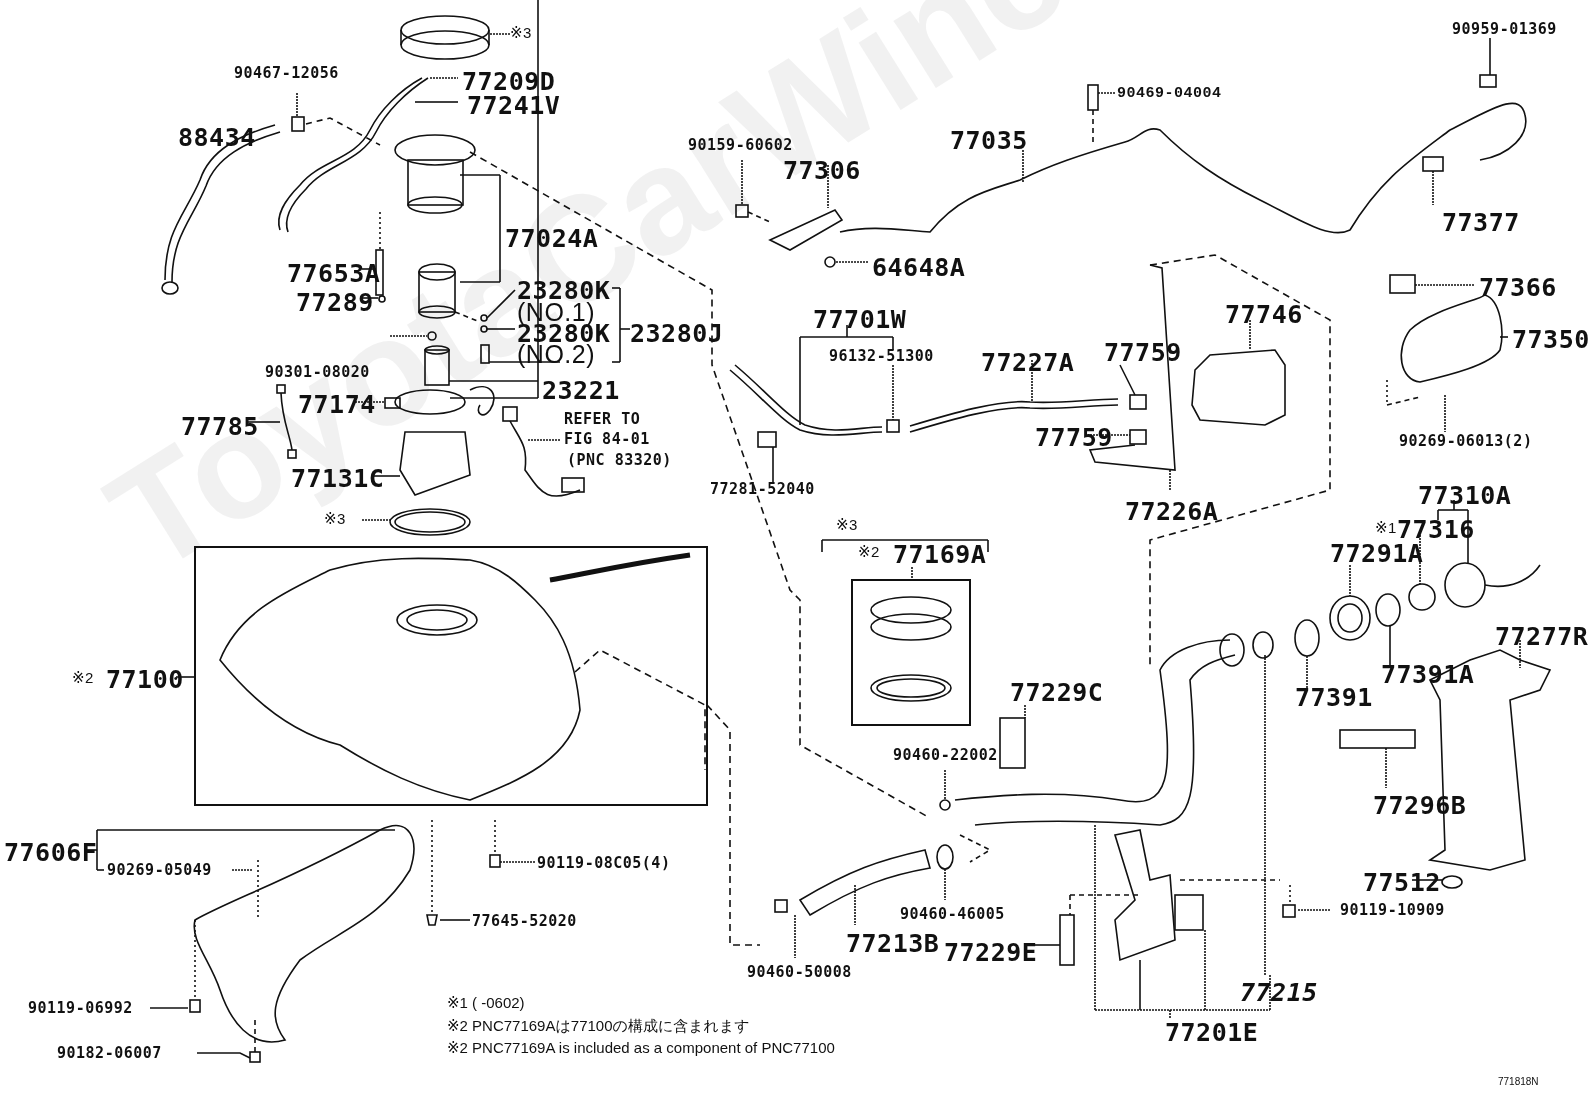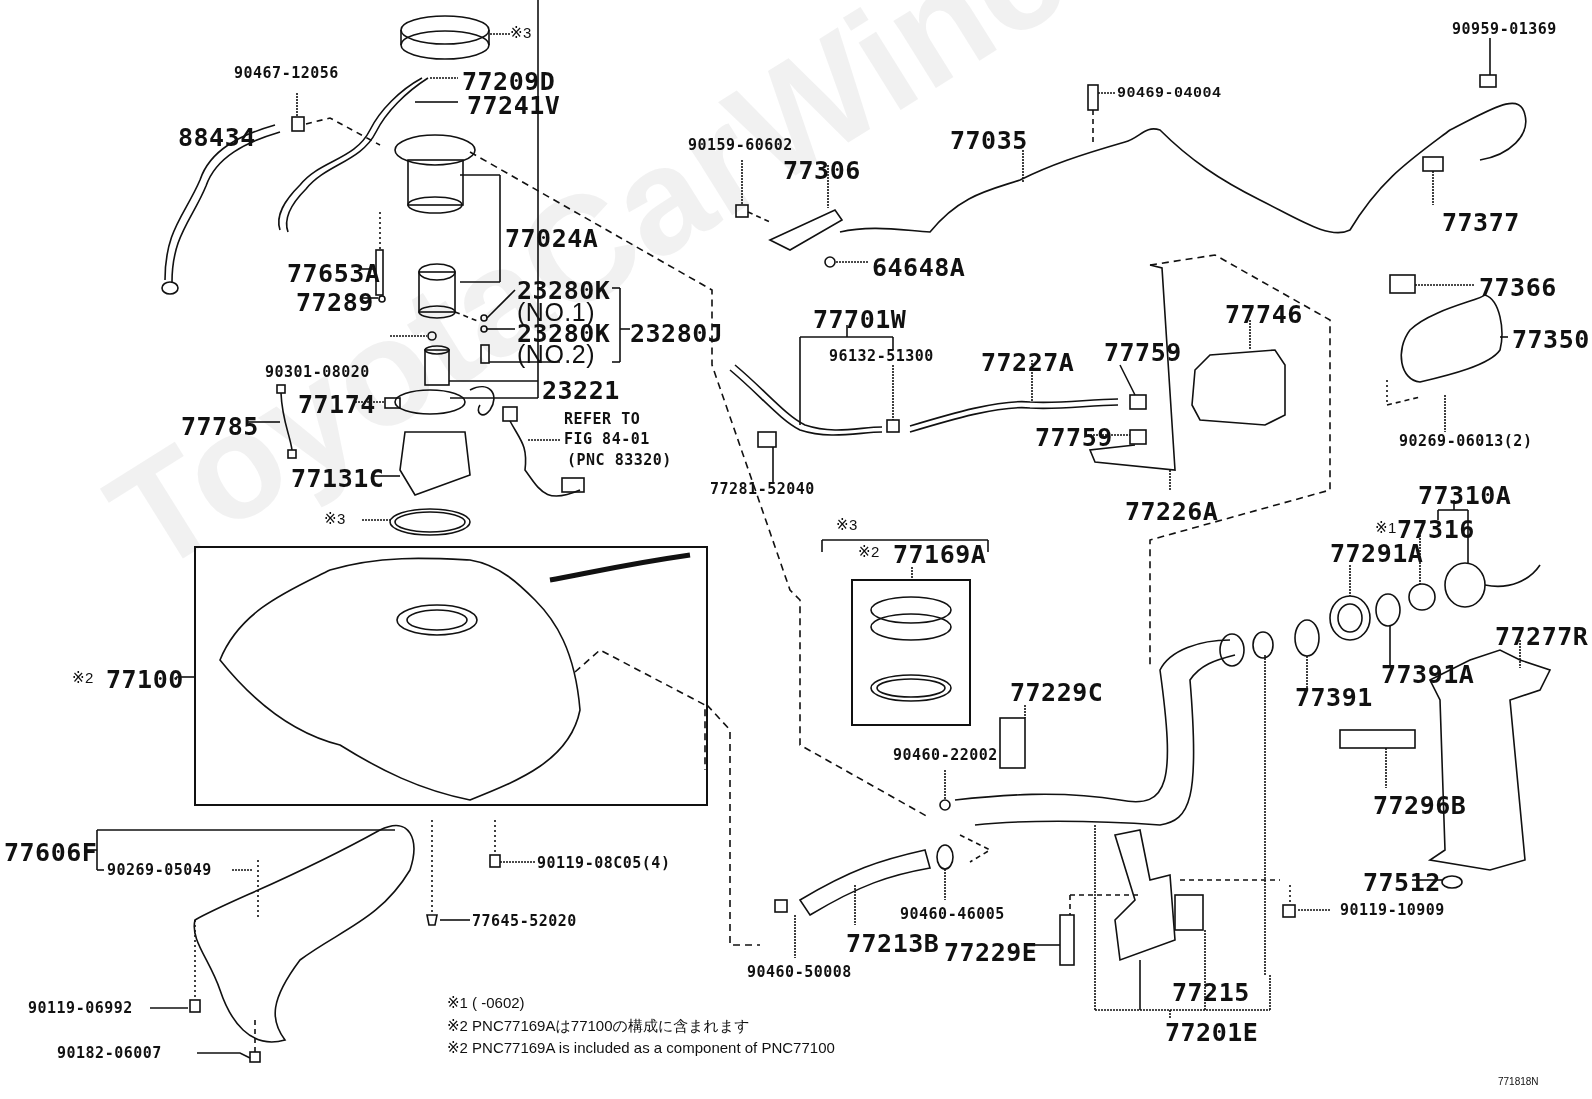--- a/index.html
+++ b/index.html
@@ -308,21 +308,21 @@
   <div class="lbl sm plain" style="left:836px;top:517px;">※3</div>
   <div class="lbl sm plain" style="left:858px;top:544px;">※2</div>
   <div class="lbl big" style="left:893px;top:542px;">77169A</div>
   <div class="lbl big" style="left:1010px;top:680px;">77229C</div>
   <div class="lbl sm" style="left:893px;top:748px;">90460-22002</div>
   <div class="lbl sm" style="left:900px;top:907px;">90460-46005</div>
   <div class="lbl big" style="left:846px;top:931px;">77213B</div>
   <div class="lbl sm" style="left:747px;top:965px;">90460-50008</div>
   <div class="lbl big" style="left:944px;top:940px;">77229E</div>
   <div class="lbl big" style="left:1165px;top:1020px;">77201E</div>
-  <div class="lbl big" style="left:1172px;top:980px;">77215</div>
+  <div class="lbl big" style="left:1240px;top:980px;font-style:italic;">77215</div>
 
   <div class="lbl big" style="left:1418px;top:483px;">77310A</div>
   <div class="lbl sm plain" style="left:1375px;top:520px;">※1</div>
   <div class="lbl big" style="left:1397px;top:517px;">77316</div>
   <div class="lbl big" style="left:1330px;top:541px;">77291A</div>
   <div class="lbl big" style="left:1381px;top:662px;">77391A</div>
   <div class="lbl big" style="left:1295px;top:685px;">77391</div>
   <div class="lbl big" style="left:1495px;top:624px;">77277R</div>
   <div class="lbl big" style="left:1373px;top:793px;">77296B</div>
   <div class="lbl big" style="left:1363px;top:870px;">77512</div>

